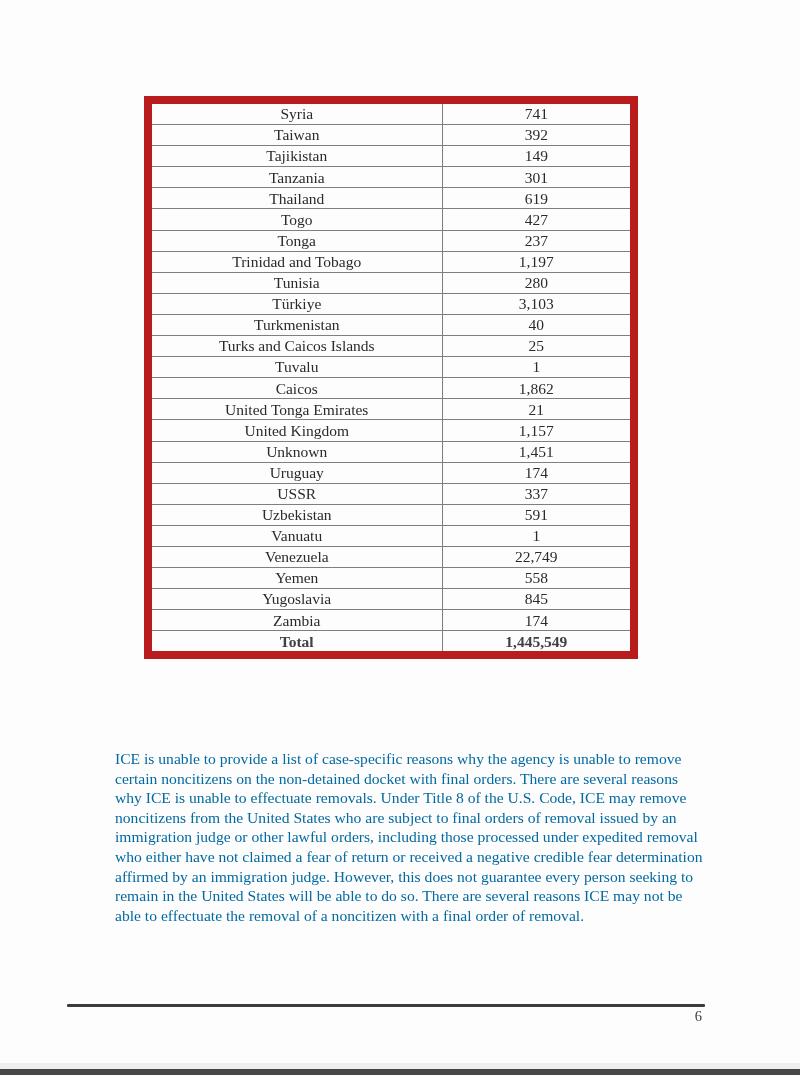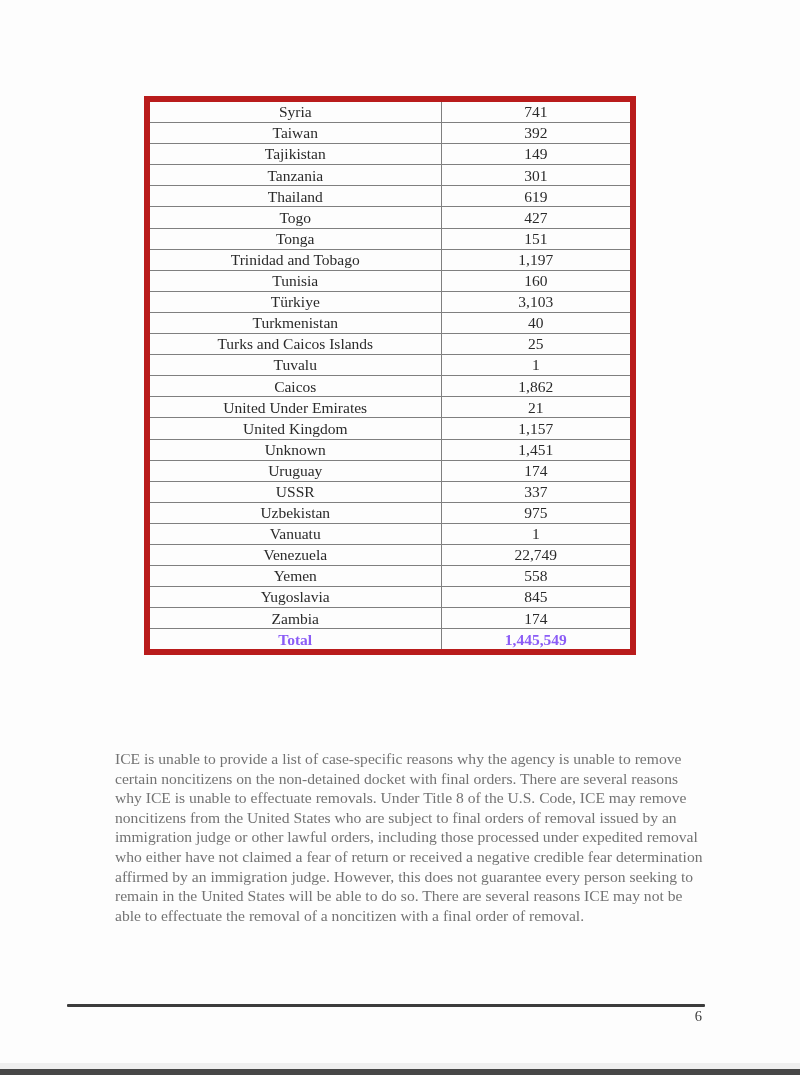--- a/index.html
+++ b/index.html
@@ -18,51 +18,51 @@
     color: #222222;
   }
   
   .country-table {
     position: absolute;
     left: 144px;
     top: 96px;
     width: 486px;
     border-collapse: collapse;
     table-layout: fixed;
-    border: 6px solid #b91c1c;
+    border: 8px solid #b91c1c;
   }
   .country-table col.c-name  { width: 294px; }
   .country-table col.c-value { width: 192px; }
   .country-table td {
     border: 1px solid #7f7f7f;
     height: 20.1px;
     padding: 0;
     text-align: center;
     vertical-align: middle;
     font-size: 15.5px;
     line-height: 1;
     color: #2a2a2a;
     overflow: hidden;
     white-space: nowrap;
   }
   .country-table tfoot td {
     font-weight: bold;
-    color: #8b5cf6;
+    color: #404040;
   }
   
   .body-paragraph {
     position: absolute;
     left: 115px;
     top: 749px;
     width: 592px;
     margin: 0;
     font-size: 15.6px;
     line-height: 19.6px;
     text-align: left;
-    color: #737373;
+    color: #0369a1;
   }
   
   .footer-rule {
     position: absolute;
     left: 67px;
     top: 1004px;
     width: 638px;
     height: 3px;
     background: #3c3c3c;
     border-radius: 1px;
@@ -124,29 +124,29 @@
         <tr>
           <td>Thailand</td>
           <td>619</td>
         </tr>
         <tr>
           <td>Togo</td>
           <td>427</td>
         </tr>
         <tr>
           <td>Tonga</td>
-          <td>151</td>
+          <td>237</td>
         </tr>
         <tr>
           <td>Trinidad and Tobago</td>
           <td>1,197</td>
         </tr>
         <tr>
           <td>Tunisia</td>
-          <td>160</td>
+          <td>280</td>
         </tr>
         <tr>
           <td>Türkiye</td>
           <td>3,103</td>
         </tr>
         <tr>
           <td>Turkmenistan</td>
           <td>40</td>
         </tr>
         <tr>
@@ -155,42 +155,42 @@
         </tr>
         <tr>
           <td>Tuvalu</td>
           <td>1</td>
         </tr>
         <tr>
           <td>Caicos</td>
           <td>1,862</td>
         </tr>
         <tr>
-          <td>United Under Emirates</td>
+          <td>United Tonga Emirates</td>
           <td>21</td>
         </tr>
         <tr>
           <td>United Kingdom</td>
           <td>1,157</td>
         </tr>
         <tr>
           <td>Unknown</td>
           <td>1,451</td>
         </tr>
         <tr>
           <td>Uruguay</td>
           <td>174</td>
         </tr>
         <tr>
           <td>USSR</td>
           <td>337</td>
         </tr>
         <tr>
           <td>Uzbekistan</td>
-          <td>975</td>
+          <td>591</td>
         </tr>
         <tr>
           <td>Vanuatu</td>
           <td>1</td>
         </tr>
         <tr>
           <td>Venezuela</td>
           <td>22,749</td>
         </tr>
         <tr>

